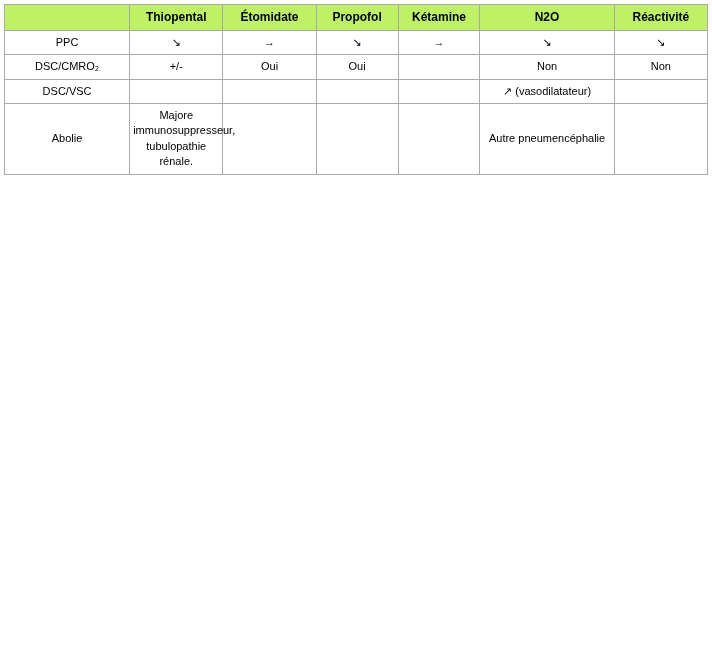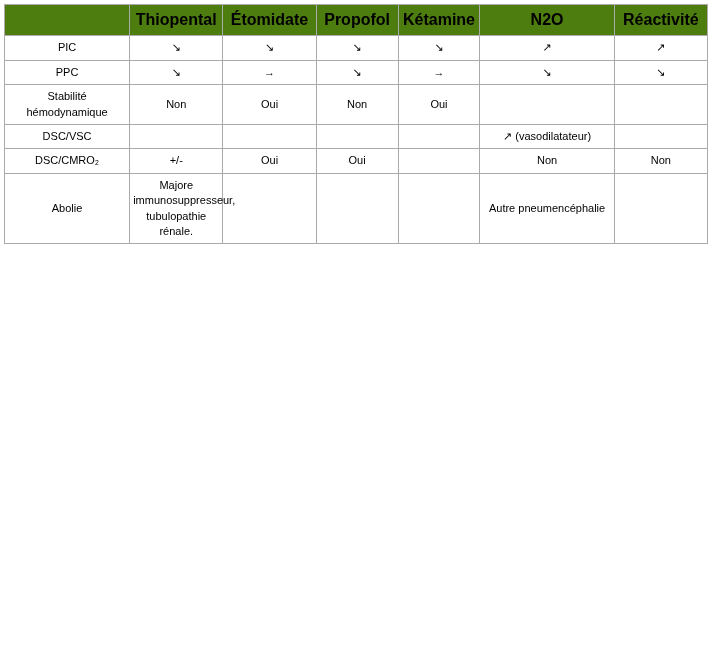--- a/index.html
+++ b/index.html
@@ -21,22 +21,22 @@
     }
     th, td {
       border: 1px solid #aaa;
       text-align: center;
       vertical-align: middle;
       padding: 4px 3px;
       line-height: 1.4;
     }
     th {
       font-weight: bold;
-      font-size: 16px;
-      background: #4d7c0f;
+      font-size: 12px;
+      background: #bef264;
     }
     td {
       font-size: 11px;
     }
     .col-label { width: 110px; }
     .col-thio  { width: 82px; }
     .col-etom  { width: 82px; }
     .col-prop  { width: 72px; }
     .col-ket   { width: 72px; }
     .col-n2o   { width: 118px; }
@@ -61,64 +61,46 @@
         <th></th>
         <th>Thiopental</th>
         <th>Étomidate</th>
         <th>Propofol</th>
         <th>Kétamine</th>
         <th>N2O</th>
         <th>Réactivité</th>
       </tr>
     </thead>
     <tbody id="table-body">
-    <tr>
-          <td>PIC</td>
-          <td>↘</td>
-          <td>↘</td>
-          <td>↘</td>
-          <td>↘</td>
-          <td>↗</td>
-          <td>↗</td>
-        </tr>
         <tr>
           <td>PPC</td>
           <td>↘</td>
           <td>→</td>
           <td>↘</td>
           <td>→</td>
           <td>↘</td>
           <td>↘</td>
         </tr>
         <tr>
-          <td>Stabilité hémodynamique</td>
-          <td>Non</td>
+          <td>DSC/CMRO₂</td>
+          <td>+/-</td>
           <td>Oui</td>
-          <td>Non</td>
           <td>Oui</td>
           <td></td>
-          <td></td>
+          <td>Non</td>
+          <td>Non</td>
         </tr>
         <tr>
           <td>DSC/VSC</td>
           <td></td>
           <td></td>
           <td></td>
           <td></td>
           <td>↗ (vasodilatateur)</td>
           <td></td>
-        </tr>
-        <tr>
-          <td>DSC/CMRO₂</td>
-          <td>+/-</td>
-          <td>Oui</td>
-          <td>Oui</td>
-          <td></td>
-          <td>Non</td>
-          <td>Non</td>
         </tr>
         <tr>
           <td>Abolie</td>
           <td>Majore immunosuppresseur, tubulopathie rénale.</td>
           <td></td>
           <td></td>
           <td></td>
           <td>Autre pneumencéphalie</td>
           <td></td>
         </tr>

